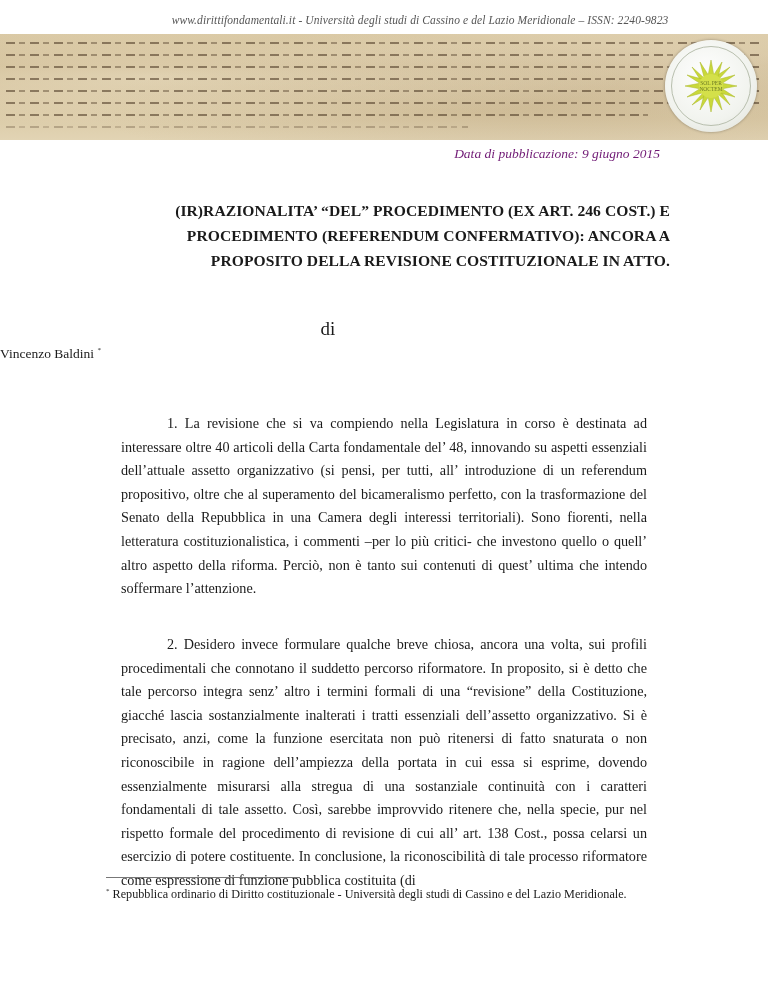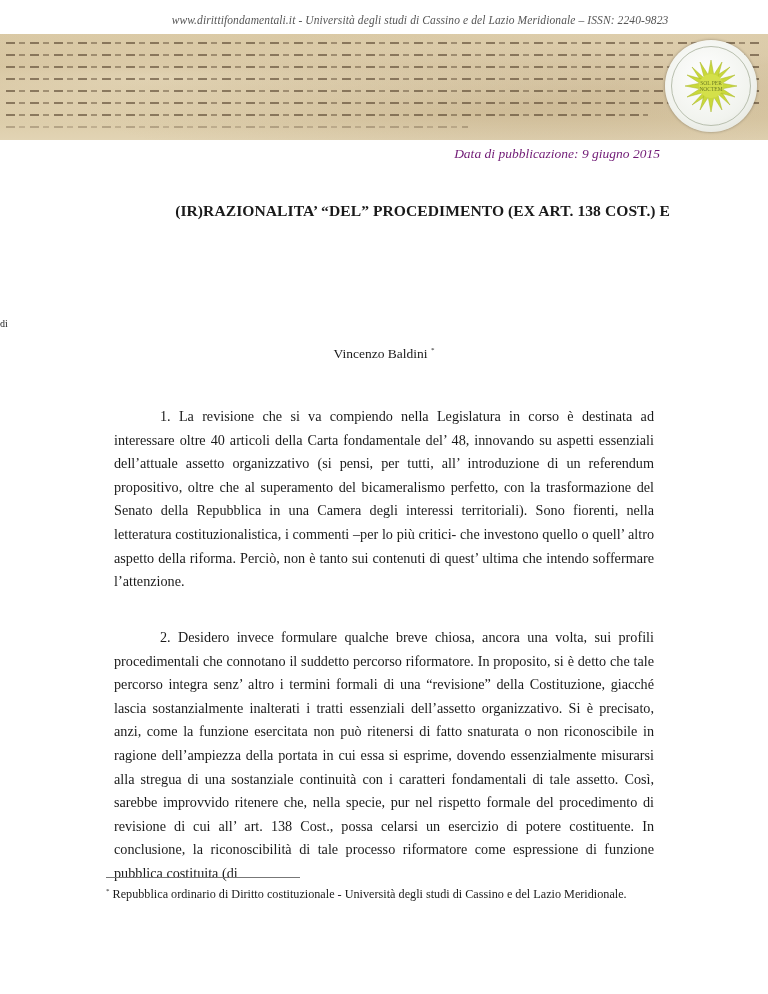--- a/index.html
+++ b/index.html
@@ -19,26 +19,26 @@
   .seal { position: absolute; top: 40px; left: 665px; width: 92px; height: 92px; border-radius: 50%;
          background: radial-gradient(circle at 45% 40%, #ffffff 0%, #f1f3ee 60%, #d9dcd3 100%);
          box-shadow: 0 0 3px rgba(0,0,0,0.35); }
   .seal-ring { position: absolute; inset: 6px; border-radius: 50%; border: 1px solid #b8bfae; }
   .seal-sun { position: absolute; left: 50%; top: 50%; width: 56px; height: 56px; transform: translate(-50%,-50%); }
   .seal-motto { position: absolute; left: 50%; top: 50%; transform: translate(-50%,-50%);
          font-size: 5.5px; line-height: 6px; color: #6d7b22; text-align: center; font-family: "Liberation Serif", serif; }
   .pub-date { position: absolute; top: 146px; right: 108px; font-style: italic; font-size: 13.5px; color: #701a75; }
   .title { position: absolute; top: 198px; left: 100px; width: 570px; text-align: right;
          font-weight: bold; font-size: 15.6px; line-height: 25px; color: #1a1a1a; letter-spacing: 0.05px; }
-  .by { position: absolute; top: 318px; left: 0; width: 656px; text-align: left; font-size: 10px; }
-  .author { position: absolute; top: 346px; left: 0; width: 768px; text-align: center; font-size: 13.5px; }
+  .by { position: absolute; top: 318px; left: 0; width: 656px; text-align: center; font-size: 19px; }
+  .author { position: absolute; top: 346px; left: 0; width: 768px; font-size: 13.5px; }
   .author sup { font-size: 7px; vertical-align: 6px; }
   .body { position: absolute; left: 106px; width: 556px; font-size: 14.2px; line-height: 23.6px;
          text-align: justify; }
-  .body p { margin: 8px; text-indent: 46px; }
+  .body p { margin: 15px; text-indent: 46px; }
   .p1 { top: 397px; }
   .p2 { top: 618px; }
   .fn-rule { position: absolute; top: 877px; left: 106px; width: 194px; height: 1px; background: #777; }
   .footnote { position: absolute; top: 883px; left: 106px; width: 556px; font-size: 12.2px;
          line-height: 17px; text-align: justify; }
   .footnote sup { font-size: 7px; vertical-align: 5px; }
 </style>
 </head>
 <body>
 
@@ -82,21 +82,23 @@
   </svg>
   <div class="seal-motto">
     <div>SOL PER</div>
     <div>NOCTEM</div>
   </div>
 </div>
 
 <div class="pub-date">Data di pubblicazione: 9 giugno 2015</div>
 
 <div class="title">
-  <div>(IR)RAZIONALITA’ “DEL” PROCEDIMENTO (EX ART. 138 COST.) E</div>
+  <div>(IR)RAZIONALITA’ “DEL” PROCEDIMENTO (EX ART. 246 COST.) E</div>
+  <div>PROCEDIMENTO (REFERENDUM CONFERMATIVO): ANCORA A</div>
+  <div>PROPOSITO DELLA REVISIONE COSTITUZIONALE IN ATTO.</div>
 </div>
 
 <div class="by">di</div>
 
 <div class="author">
   <span>Vincenzo Baldini</span>
   <sup>*</sup>
 </div>
 
 <div class="body p1">

